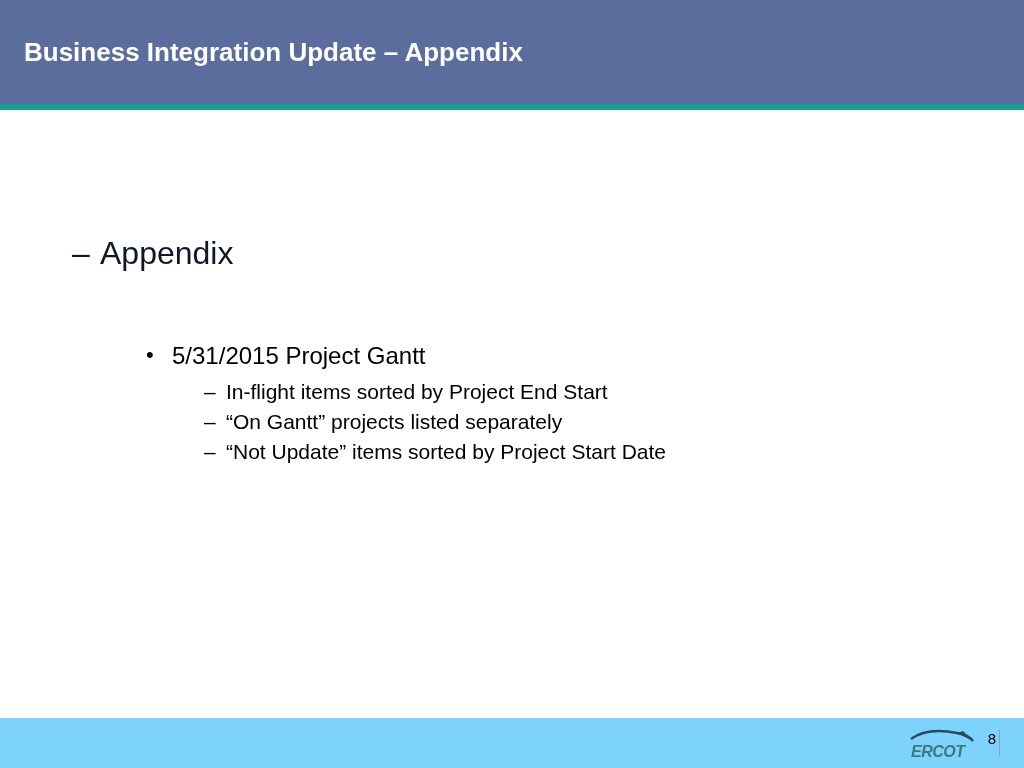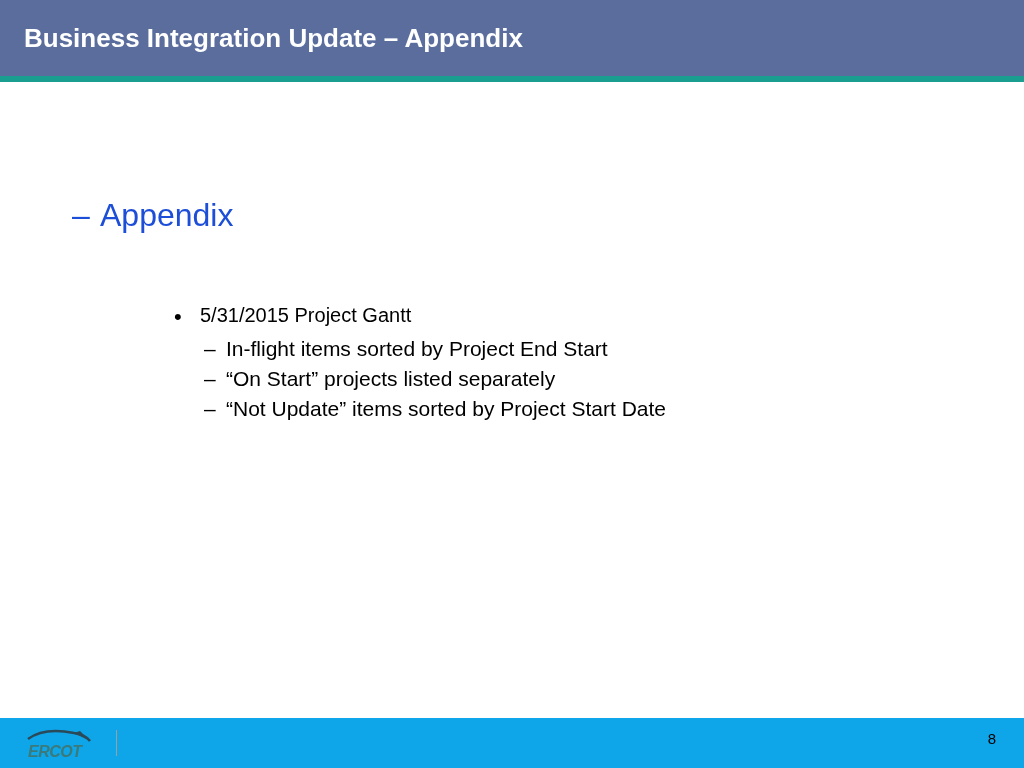--- a/index.html
+++ b/index.html
@@ -6,54 +6,55 @@
     body {
       width: 1024px;
       height: 768px;
       font-family: Arial, Helvetica, sans-serif;
       background: #ffffff;
       position: relative;
       overflow: hidden;
     }
     .header-bar {
       width: 100%;
-      height: 76px;
+      height: 104px;
       background: #5a6d9c;
       display: flex;
       align-items: center;
       padding-left: 24px;
     }
     .header-title {
       color: #ffffff;
       font-size: 26px;
       font-weight: bold;
     }
     .accent-line {
       width: 100%;
       height: 6px;
       background: #1a9e8f;
     }
     .content {
       padding: 115px 0 0 100px;
     }
     .section-title {
       font-size: 32px;
-      color: #1d4ed8;
+      color: #0f172a;
       margin-bottom: 70px;
       position: relative;
+      margin-top: 10px;
     }
     .section-title::before {
       content: "–";
       position: absolute;
       left: -28px;
     }
     .bullet-row {
-      font-size: 20px;
+      font-size: 24px;
       color: #000;
-      margin-left: 100px;
+      margin-left: 72px;
       margin-bottom: 10px;
       position: relative;
     }
     .bullet-row::before {
       content: "•";
       position: absolute;
       left: -26px;
       font-size: 22px;
     }
     .sub-row {
@@ -67,24 +68,25 @@
       content: "–";
       position: absolute;
       left: -22px;
     }
     .footer {
       position: absolute;
       bottom: 0;
       left: 0;
       width: 100%;
       height: 50px;
-      background: #0ea5e9;
+      background: #7dd3fc;
       display: flex;
       align-items: center;
       padding: 0 24px;
+      justify-content: flex-end;
     }
     .logo-wrap {
       display: flex;
       align-items: center;
       gap: 14px;
     }
     .page-num {
       position: absolute;
       right: 28px;
       top: 12px;
@@ -104,21 +106,21 @@
 <div class="header-bar">
   <div class="header-title">Business Integration Update – Appendix</div>
 </div>
 <div class="accent-line"></div>
 
 <div class="content">
   <div class="section-title">Appendix</div>
 
   <div class="bullet-row">5/31/2015 Project Gantt</div>
   <div class="sub-row">In-flight items sorted by Project End Start</div>
-  <div class="sub-row">“On Start” projects listed separately</div>
+  <div class="sub-row">“On Gantt” projects listed separately</div>
   <div class="sub-row">“Not Update” items sorted by Project Start Date</div>
 </div>
 
 <div class="footer">
   <div class="logo-wrap">
     <svg width="72" height="36" viewBox="0 0 72 36">
       <path d="M 4 14 Q 20 2 50 8 Q 62 10 66 16" fill="none" stroke="#2a4a5a" stroke-width="2.5"></path>
       <path d="M 50 8 L 66 16 L 56 6 Z" fill="#2a4a5a"></path>
       <text x="4" y="32" font-family="Arial" font-size="16" font-weight="900" fill="#3a7a7a" font-style="italic" letter-spacing="-0.5">ERCOT</text>
     </svg>

